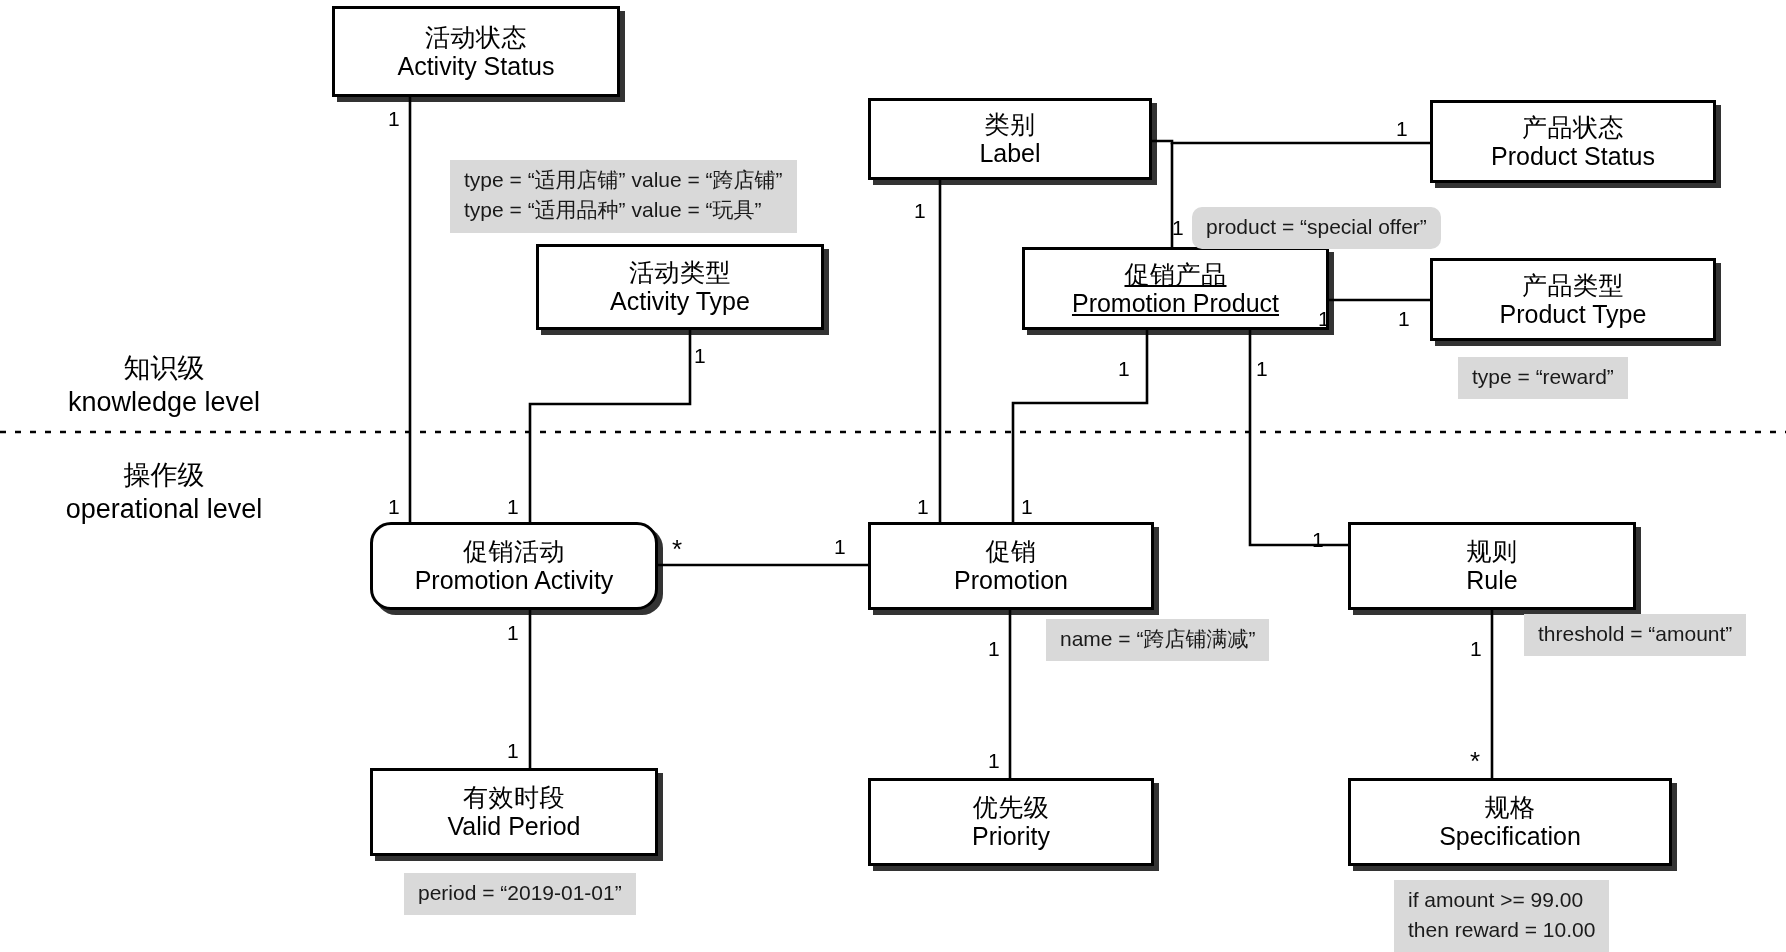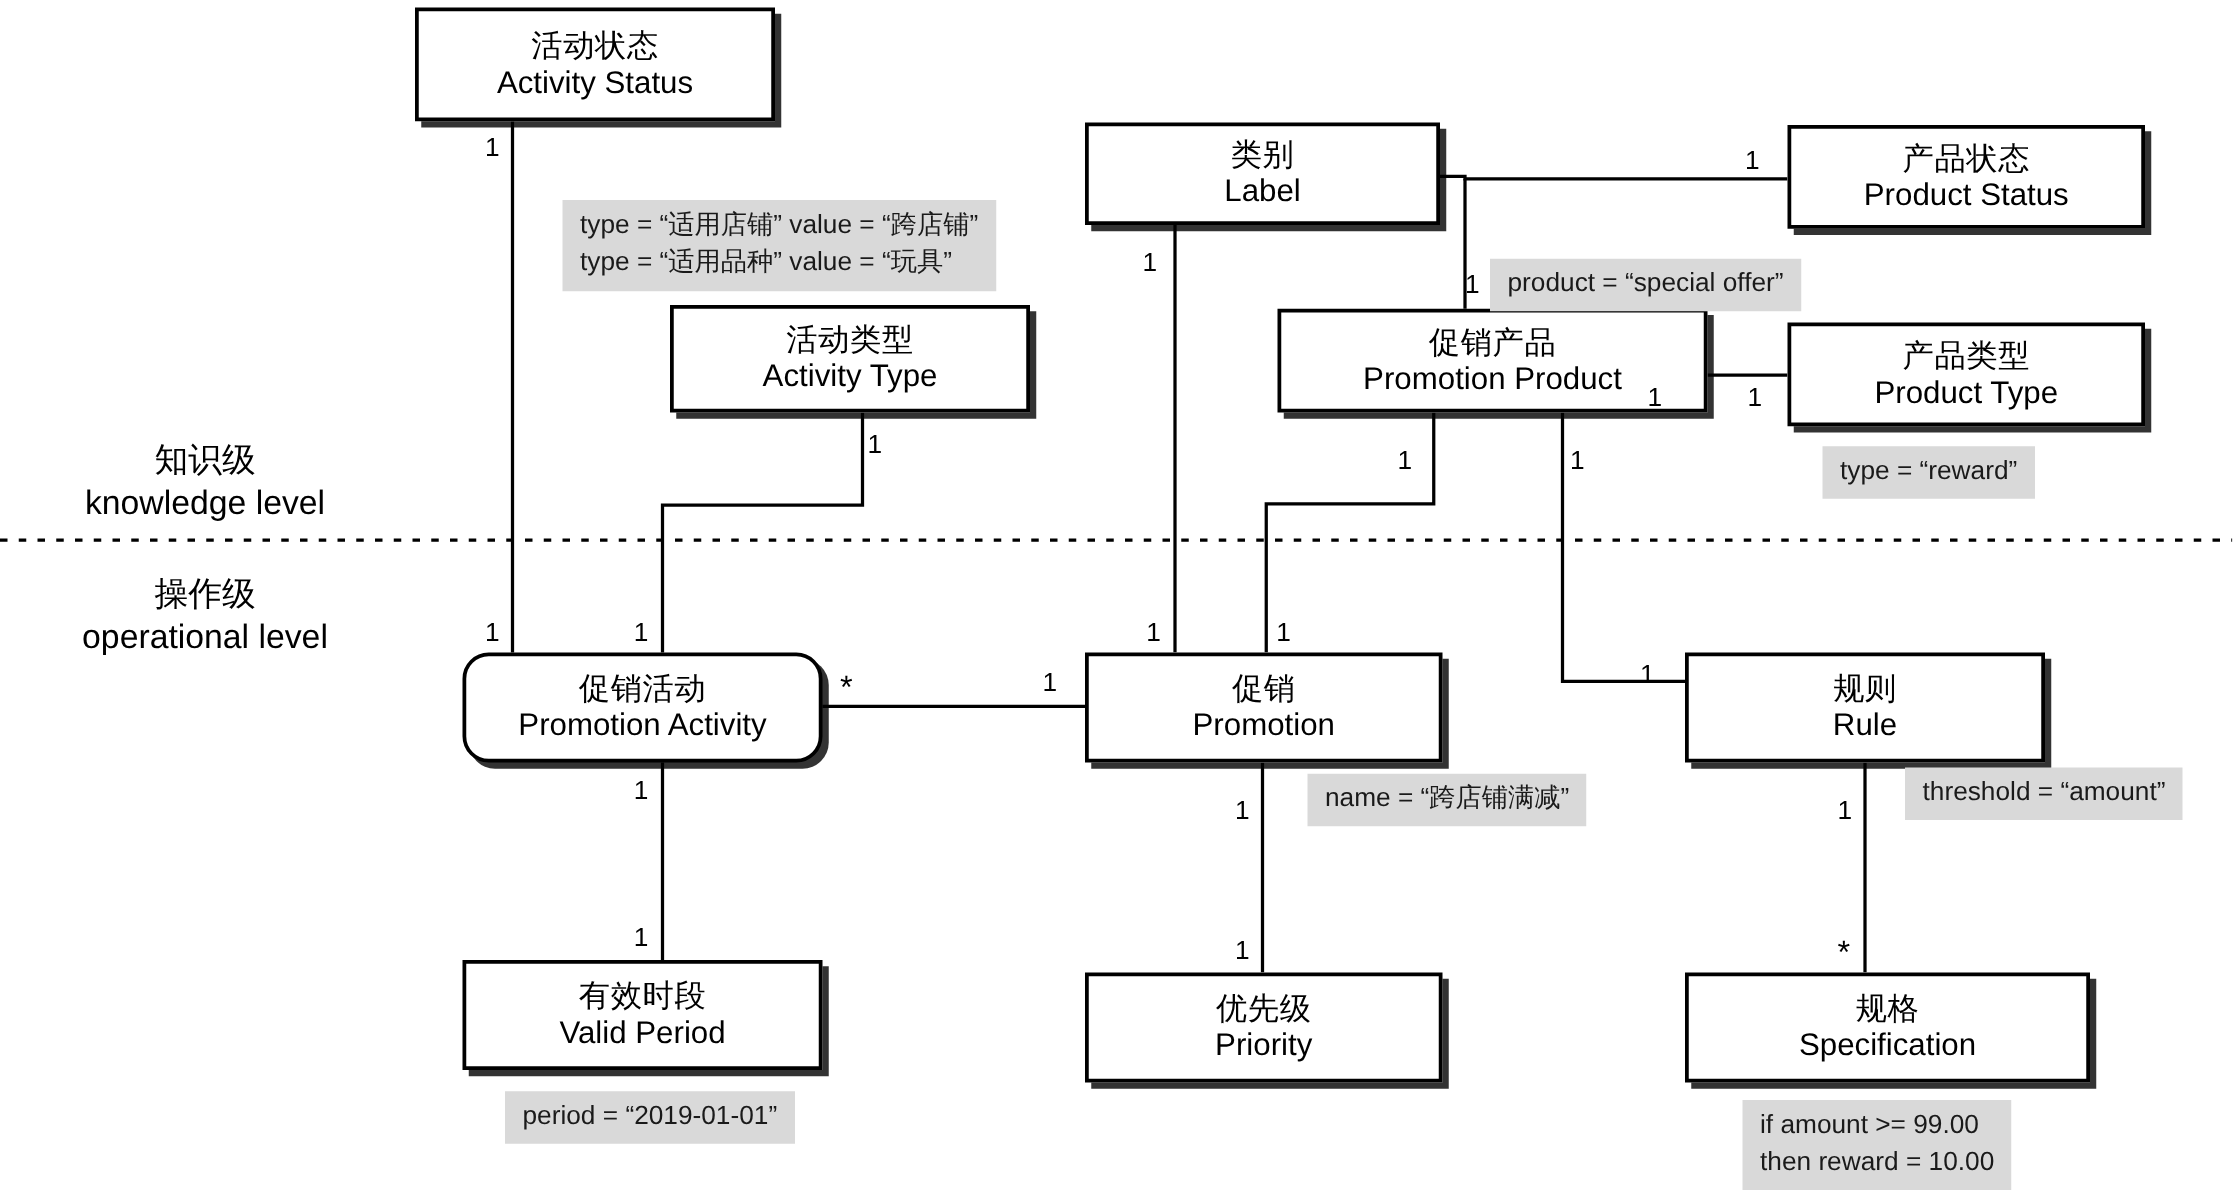--- a/index.html
+++ b/index.html
@@ -141,21 +141,21 @@
   <div class="node" style="left:1430px; top:100px; width:286px; height:83px;">
     <span class="cn">产品状态</span>
     <span class="en">Product Status</span>
   </div>
 
   <div class="node" style="left:536px; top:244px; width:288px; height:86px;">
     <span class="cn">活动类型</span>
     <span class="en">Activity Type</span>
   </div>
 
-  <div class="node" style="left:1022px; top:247px; width:344px; height:83px;">
+  <div class="node" style="left:1022px; top:247px; width:307px; height:83px;text-decoration:underline;">
     <span class="cn">促销产品</span>
     <span class="en">Promotion Product</span>
   </div>
 
   <div class="node" style="left:1430px; top:258px; width:286px; height:83px;">
     <span class="cn">产品类型</span>
     <span class="en">Product Type</span>
   </div>
 
   <div class="node" style="left:370px; top:522px; width:288px; height:88px;border-radius:21px;">
@@ -187,21 +187,21 @@
     <span class="cn">规格</span>
     <span class="en">Specification</span>
   </div>
 
 
   <div class="note" style="left:450px; top:160px;">
     <span class="ln">type = “适用店铺” value = “跨店铺”</span>
     <span class="ln">type = “适用品种” value = “玩具”</span>
   </div>
 
-  <div class="note" style="left:1192px; top:207px;">
+  <div class="note" style="left:1192px; top:207px;border-radius:10px;">
     <span class="ln">product = “special offer”</span>
   </div>
 
   <div class="note" style="left:1458px; top:357px;">
     <span class="ln">type = “reward”</span>
   </div>
 
   <div class="note" style="left:1046px; top:619px;">
     <span class="ln">name = “跨店铺满减”</span>
   </div>

